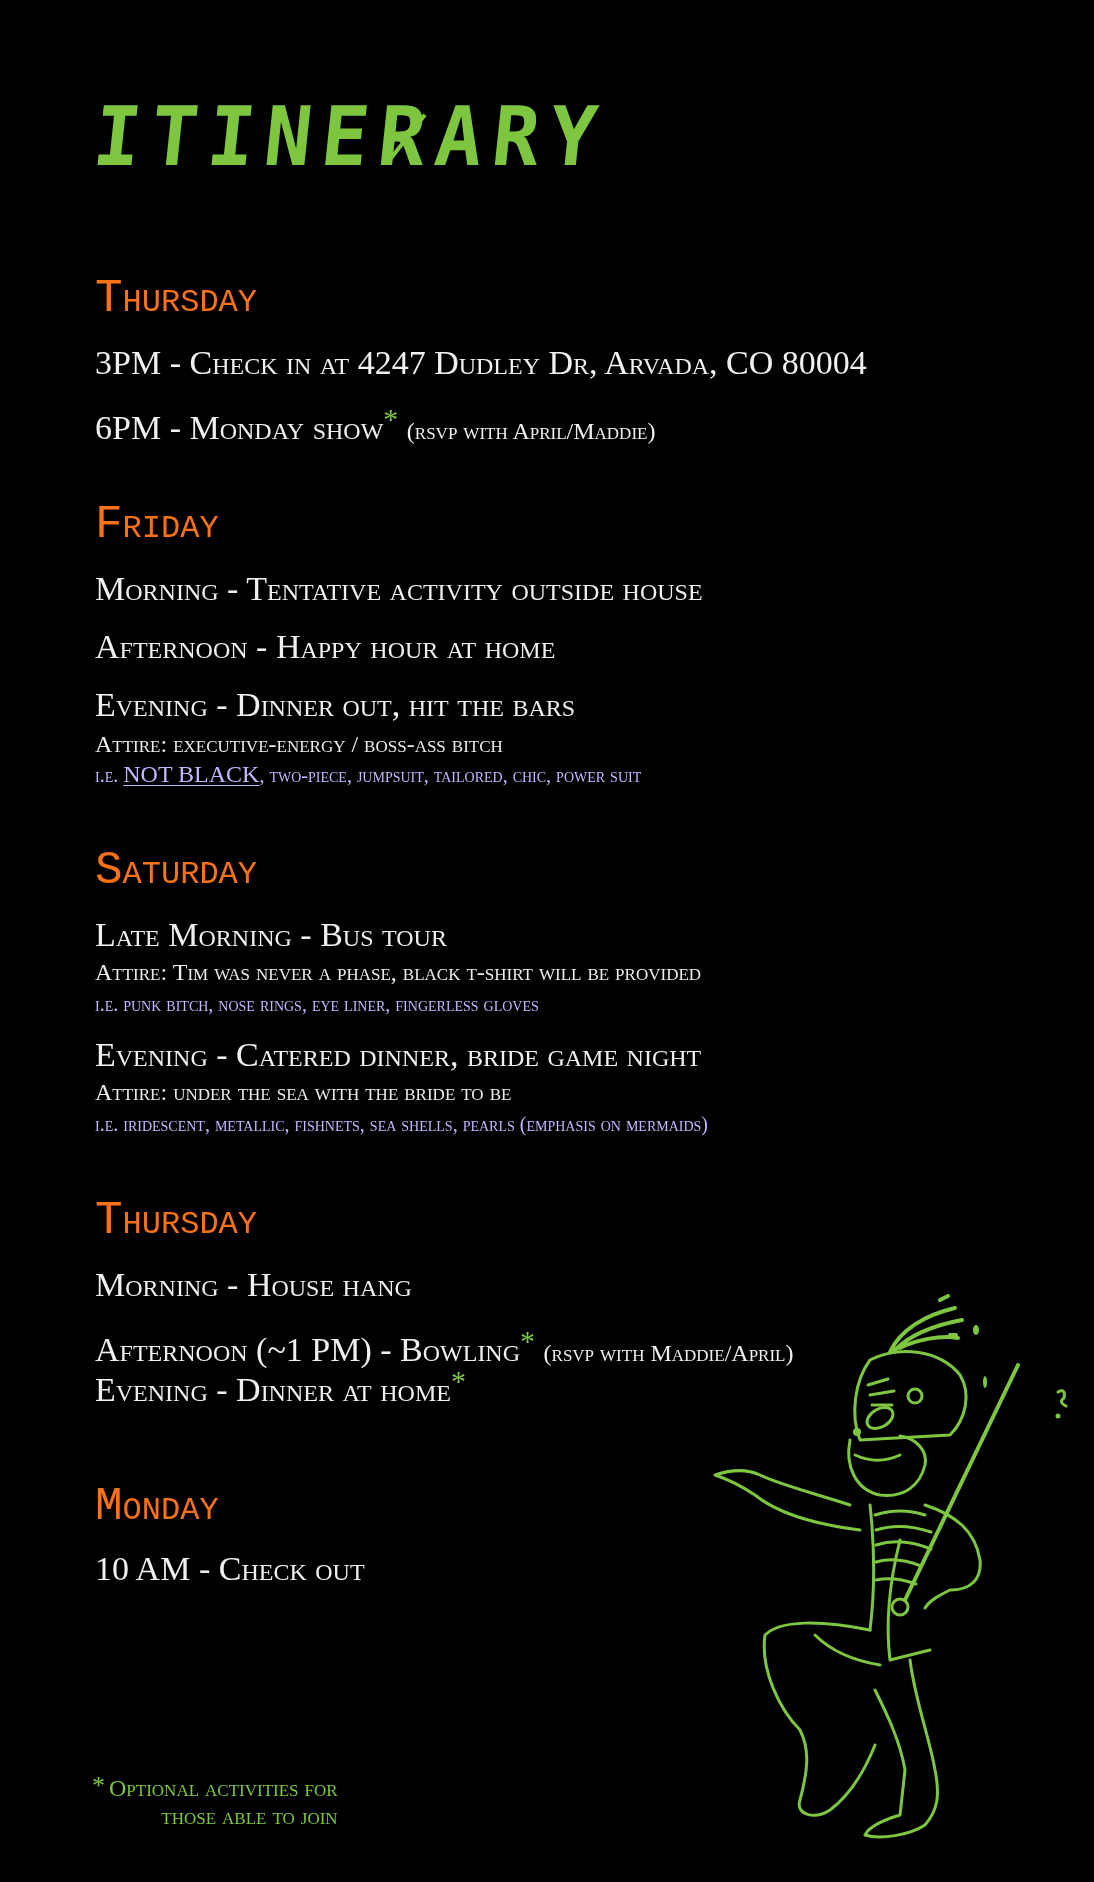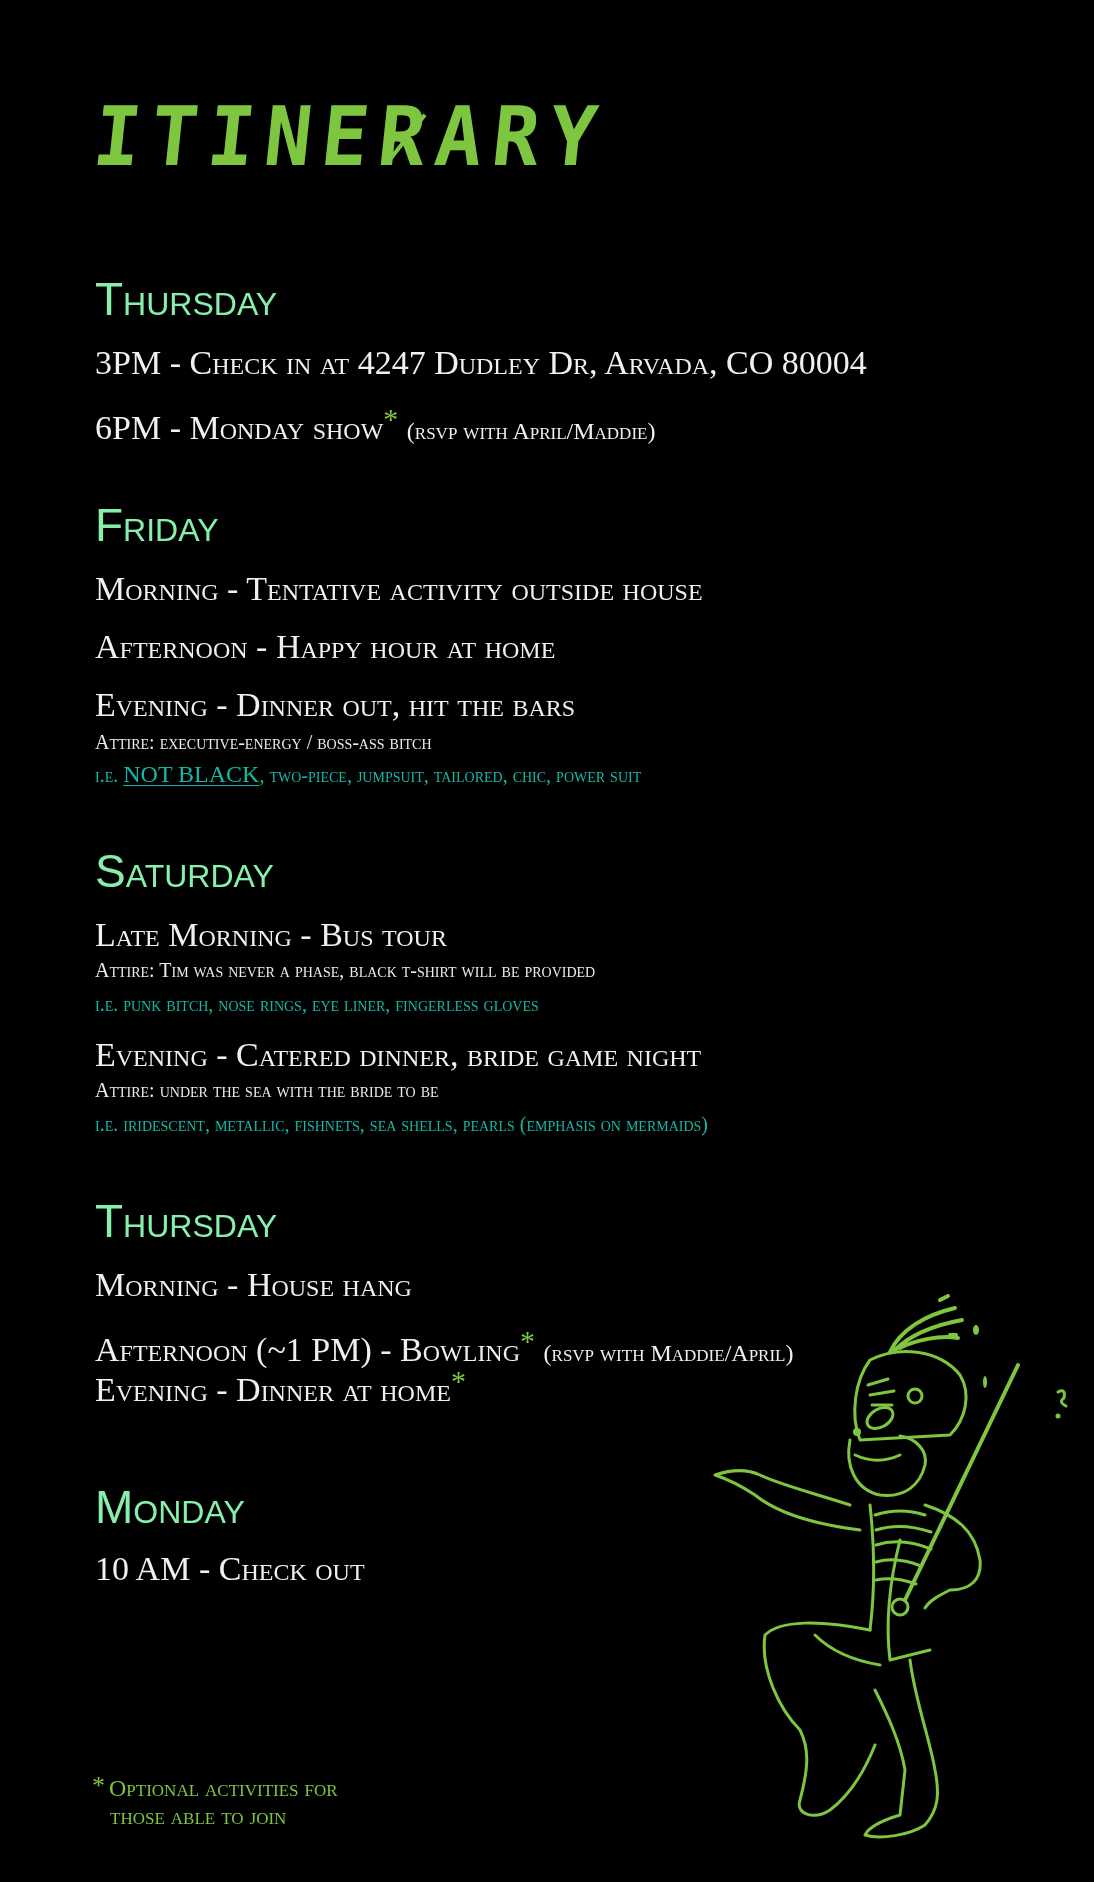--- a/index.html
+++ b/index.html
@@ -14,45 +14,45 @@
     font-size: 78px; font-weight: bold; letter-spacing: 10px;
     color: #7ec63f; transform: skewX(-6deg) scaleY(1.05);
     line-height: 1;
   }
   .title-tail {
     position: absolute; left: 388px; top: 160px; width: 60px; height: 4px;
     background: #7ec63f; transform: rotate(-52deg); transform-origin: left center;
   }
   .day {
     position: absolute; left: 95px;
-    font-family: Liberation Sans, sans-serif; font-variant: small-caps;
-    font-size: 46px; color: #86efac; line-height: 1;
+    font-family: Liberation Mono, monospace; font-variant: small-caps;
+    font-size: 46px; color: #f97316; line-height: 1;
   }
   .line {
     position: absolute; left: 95px;
     font-family: "Liberation Serif", serif; font-variant: small-caps;
     font-size: 34px; color: #f0f0f0; line-height: 1; white-space: nowrap;
   }
   .sub {
     position: absolute; left: 95px;
     font-family: "Liberation Serif", serif; font-variant: small-caps;
-    font-size: 20px; color: #ececec; line-height: 1; white-space: nowrap;
+    font-size: 24px; color: #ececec; line-height: 1; white-space: nowrap;
   }
   .sub2 {
     position: absolute; left: 95px;
     font-family: "Liberation Serif", serif; font-variant: small-caps;
-    font-size: 20px; color: #14b8a6; line-height: 1; white-space: nowrap;
+    font-size: 20px; color: #c4b5fd; line-height: 1; white-space: nowrap;
   }
   .rsvp { font-size: 24px; }
   .star { color: #7ec63f; font-size: 30px; vertical-align: 10px; }
   .u { text-decoration: underline; text-decoration-thickness: 1px; text-underline-offset: 3px; font-variant: normal; font-size: 24px; }
   .footnote {
     position: absolute; left: 92px; top: 1776px;
     font-family: "Liberation Serif", serif; font-variant: small-caps;
-    color: #7ec63f; font-size: 24px; line-height: 20px;
+    color: #7ec63f; font-size: 24px; line-height: 20px; text-align: right;
   }
   .footnote .fstar { font-size: 26px; vertical-align: 2px; margin-right: 4px; }
   .footnote .l2 { padding-left: 18px; margin-top: 8px; }
   .mascot { position: absolute; left: 700px; top: 1290px; width: 394px; height: 560px; }
 </style>
 </head>
 <body>
 
 <div class="title">ITINERARY</div>
 <div class="title-tail"></div>

